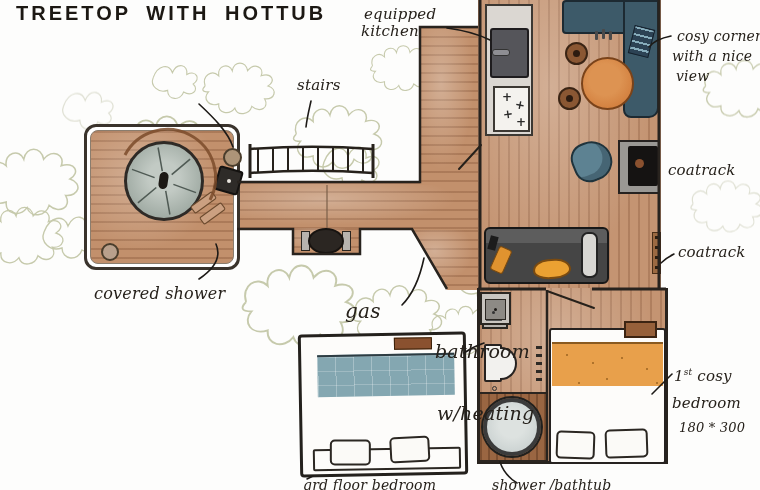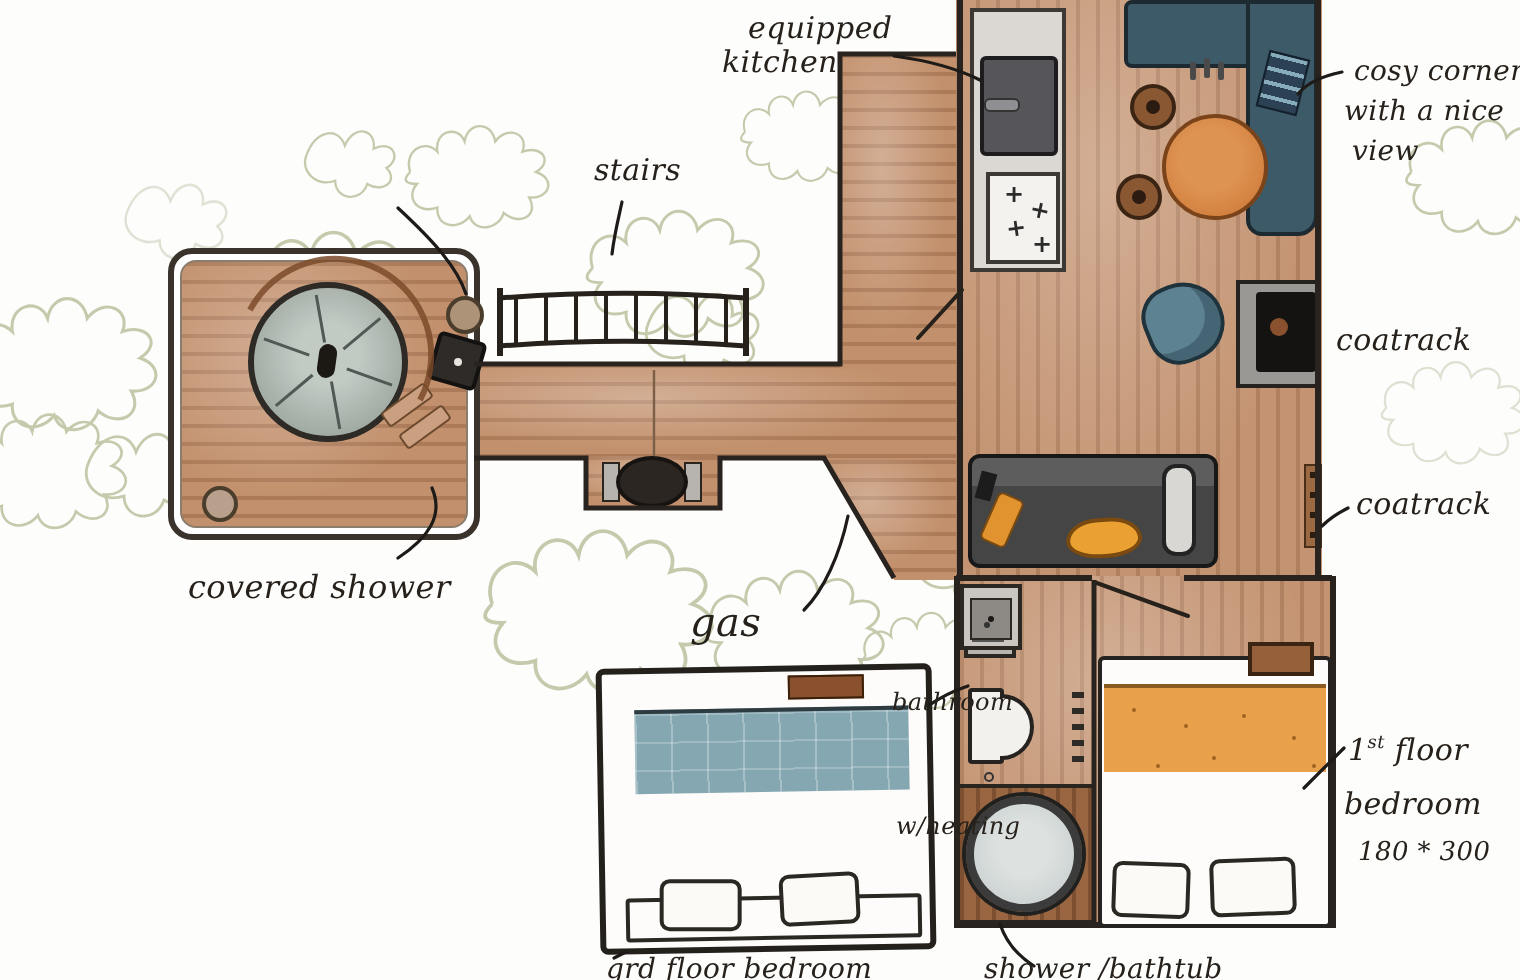--- a/index.html
+++ b/index.html
@@ -187,41 +187,42 @@
       <path d="M674,254 C668,257 664,260 661,263"></path>
       <path d="M216,244 C222,258 214,269 199,279"></path>
       <path d="M424,258 C420,277 412,295 402,305"></path>
       <path d="M464,353 C471,348 478,345 484,343"></path>
       <path d="M672,374 C665,381 658,388 652,394"></path>
       <path d="M500,462 C503,471 509,478 517,483"></path>
       <path d="M307,479 L313,476"></path>
     </g>
   </svg>
 
+  <div class="abs title" style="left:16px;top:2px;">TREETOP WITH HOTTUB</div>
   <div class="abs hand" style="left:297px;top:77px;font-style:italic;">stairs</div>
   <div class="abs hand" style="left:361px;top:6px;">
-    <div style="margin-left:13px;">equipped</div>
+    <div style="margin-left:3px;">equipped</div>
     <div>kitchen</div>
   </div>
   <div class="abs hand" style="left:672px;top:26px;font-size:14px;line-height:20px;">
     <div style="margin-left:5px;">cosy corner</div>
     <div>with a nice</div>
     <div style="margin-left:4px;">view</div>
   </div>
   <div class="abs hand" style="left:668px;top:162px;">coatrack</div>
   <div class="abs hand" style="left:678px;top:244px;">coatrack</div>
   <div class="abs hand" style="left:94px;top:285px;font-size:16px;">covered shower</div>
   <div class="abs hand" style="left:345px;top:303px;font-size:20px;">gas</div>
-  <div class="abs hand" style="left:446px;top:344px;font-size:12px;line-height:14px;">
+  <div class="abs hand" style="left:435px;top:344px;font-size:19px;line-height:14px;">
     <div>bathroom</div>
     <div style="margin-left:2px;margin-top:48px;">w/heating</div>
   </div>
   <div class="abs hand" style="left:674px;top:364px;">
     <div>
-      <span>1</span><sup style="font-size:9px;">st</sup><span> floor</span>
+      <span>1</span><sup style="font-size:9px;">st</sup><span> cosy</span>
     </div>
     <div style="margin:10px 0 0 -2px;">bedroom</div>
     <div style="margin:7px 0 0 5px;font-size:13px;">180 * 300</div>
   </div>
   <div class="abs hand" style="left:303px;top:477px;font-size:14px;">grd floor bedroom</div>
   <div class="abs hand" style="left:492px;top:477px;font-size:14px;">shower /bathtub</div>
 
 </div>
 
 </body></html>

